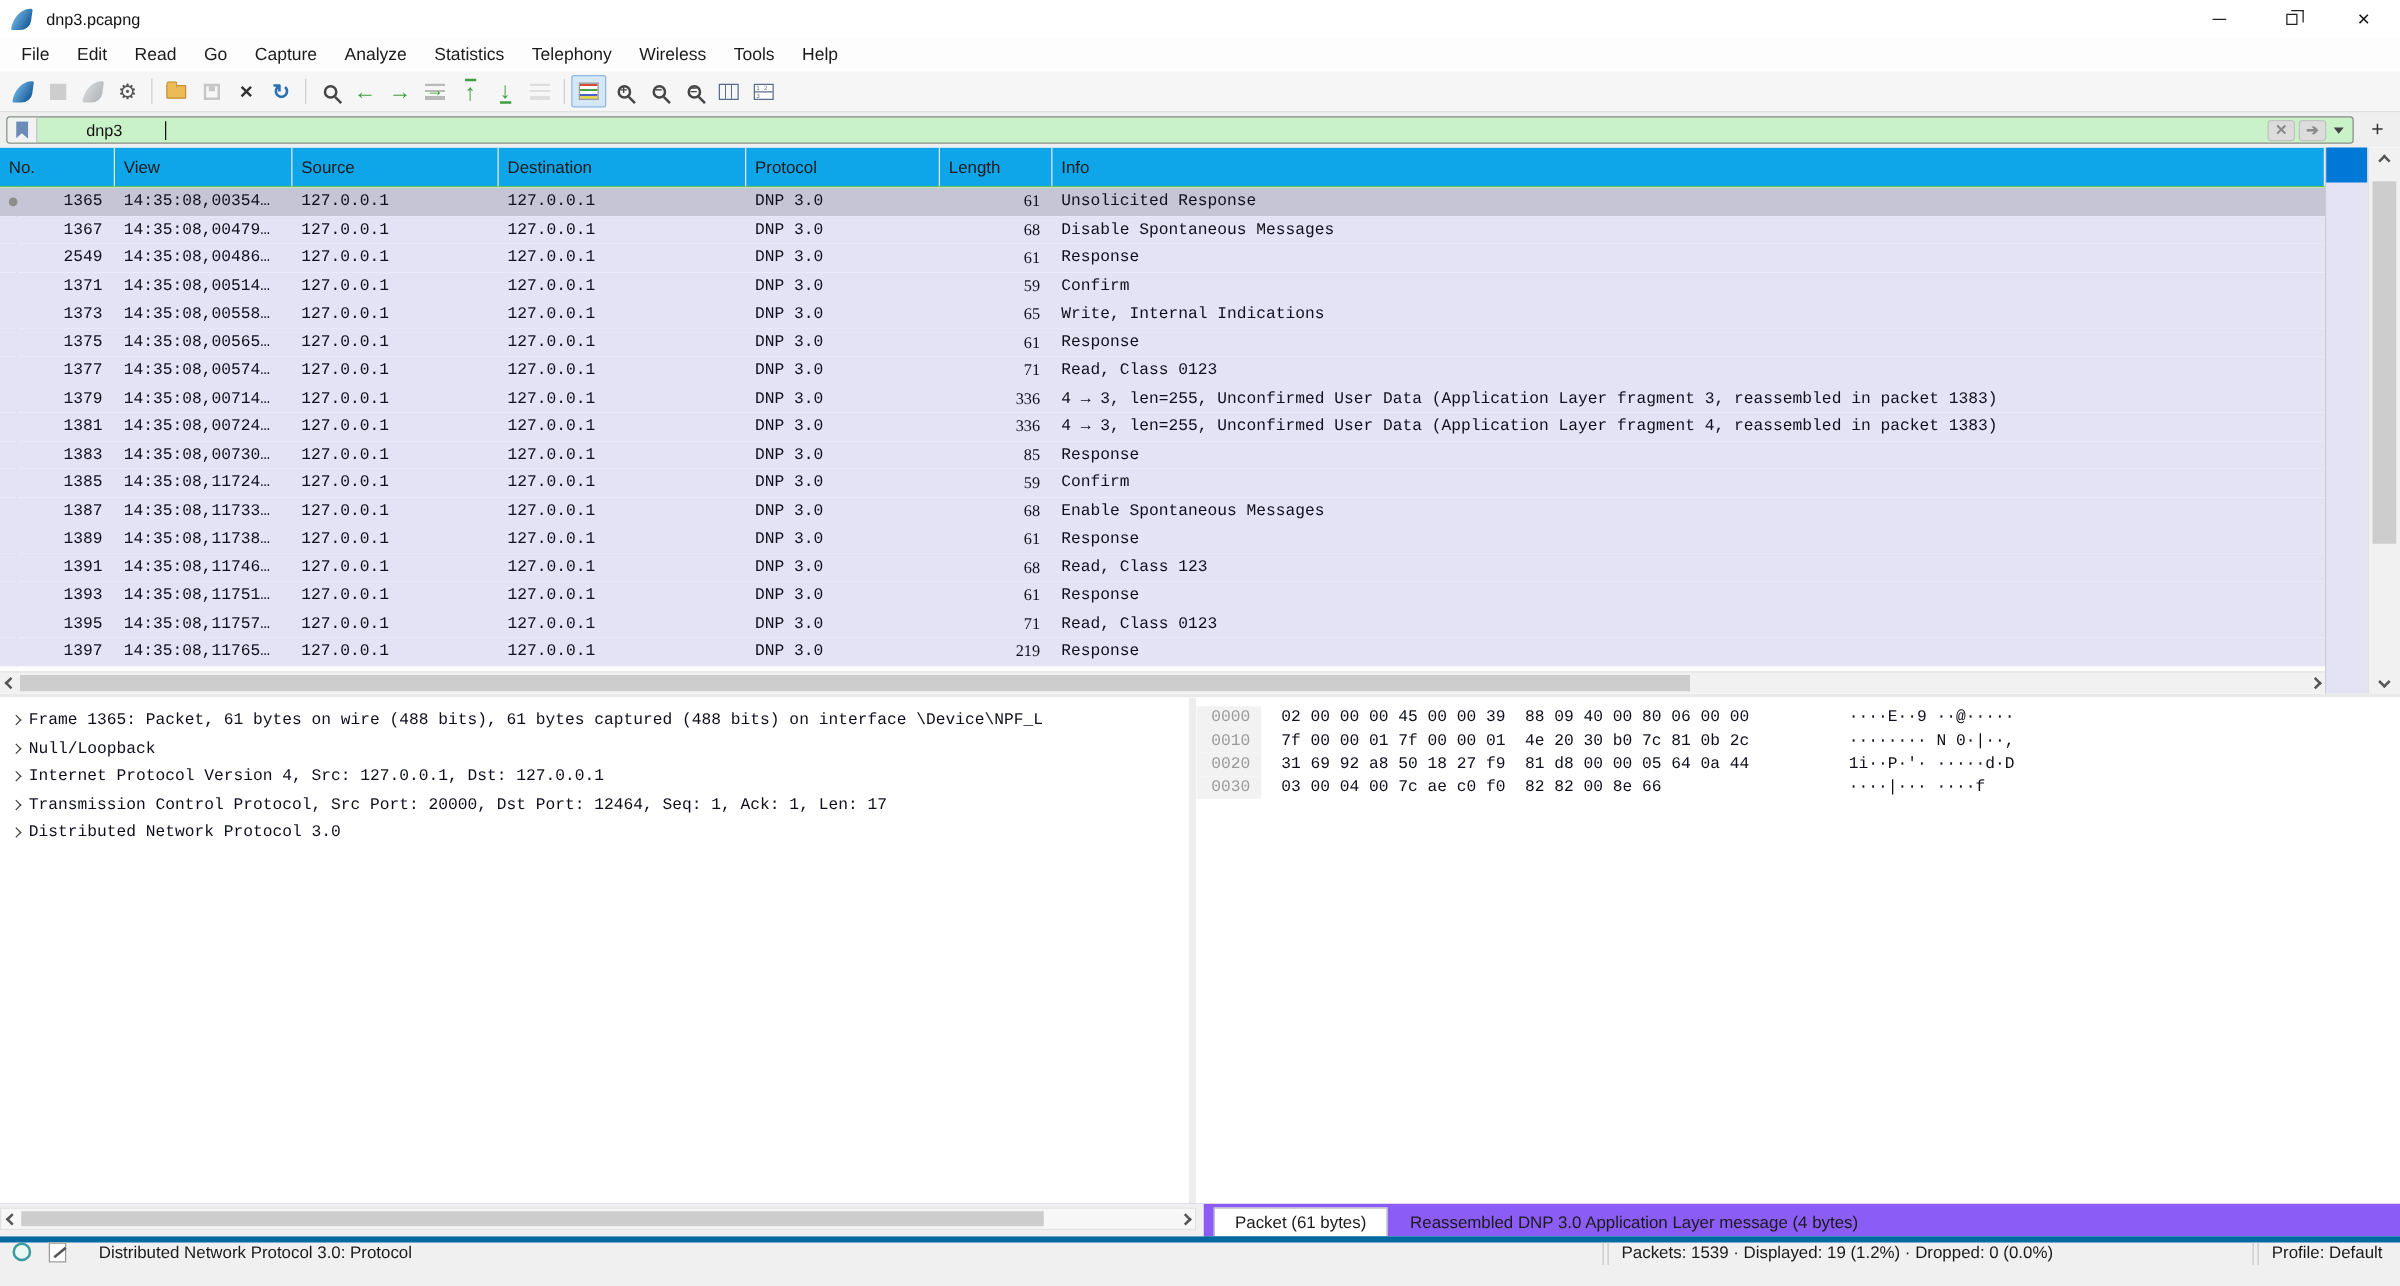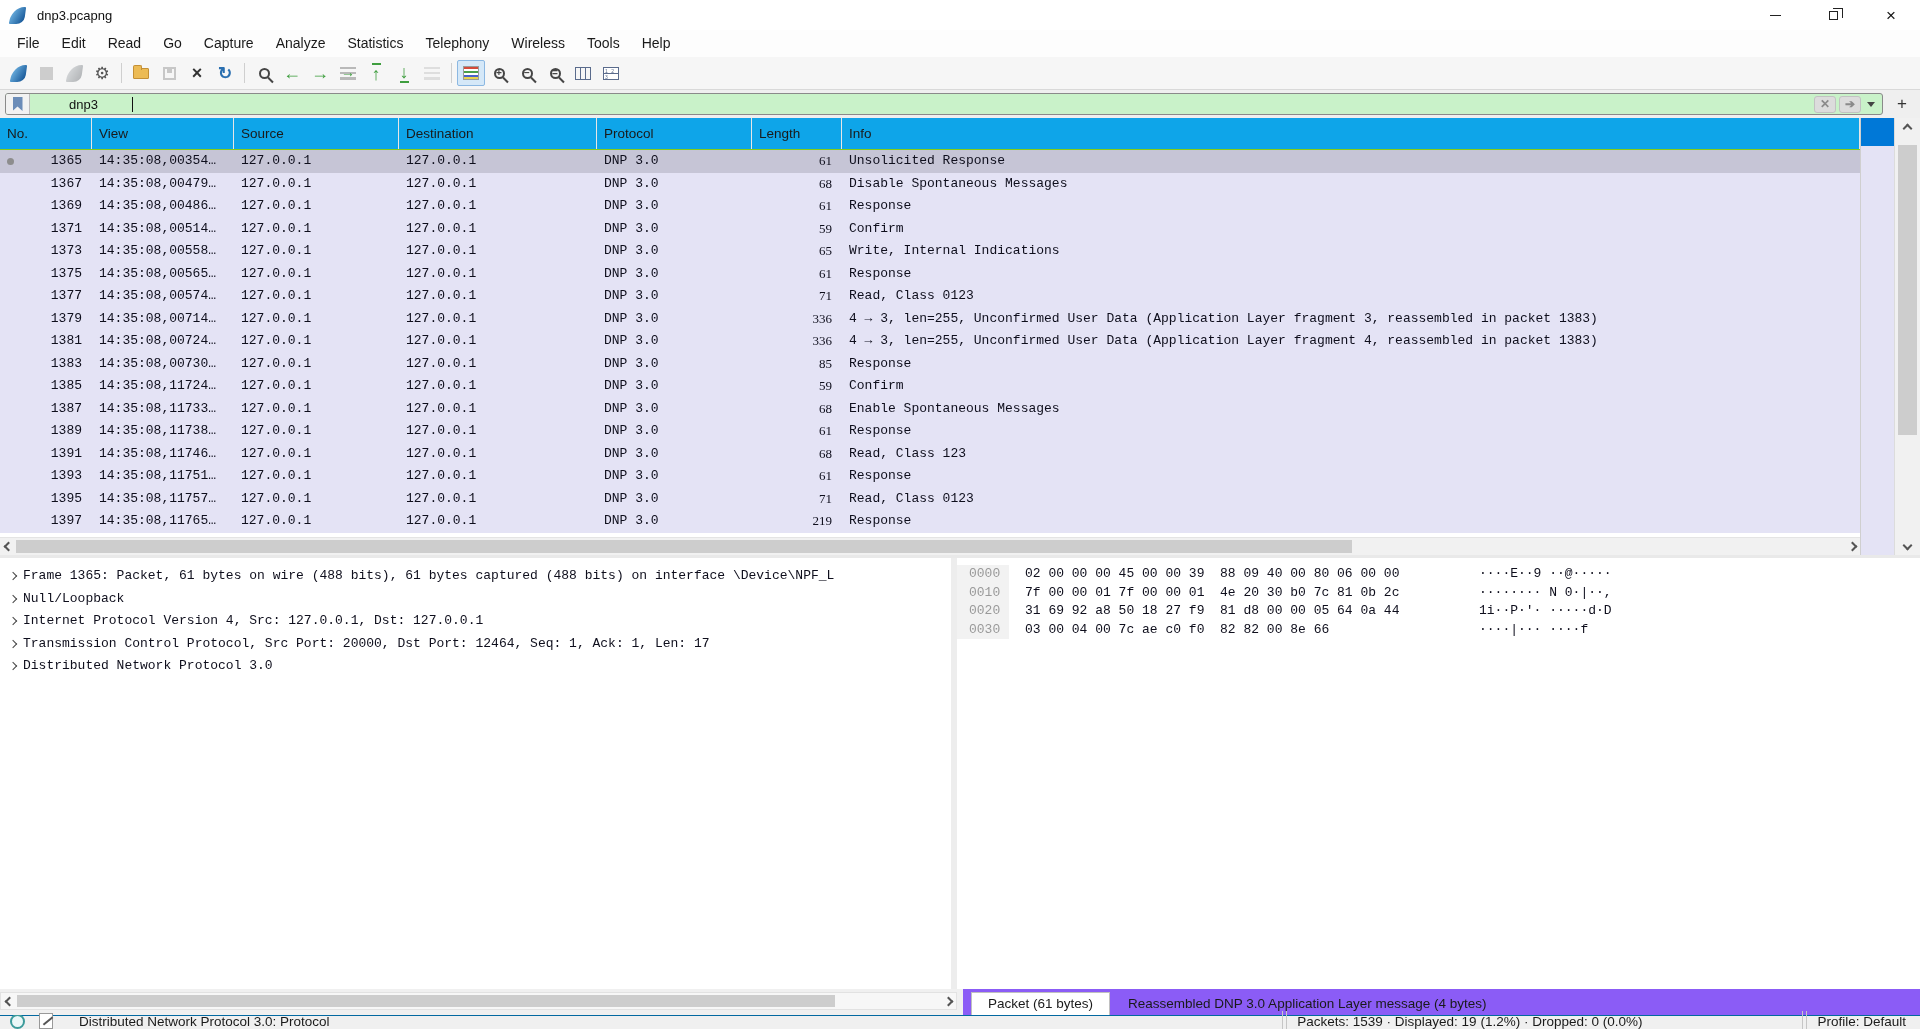--- a/index.html
+++ b/index.html
@@ -132,22 +132,22 @@
   
   .tabrow { height:26px; background:#8b5cf6; display:flex; flex:0 0 auto; }
   .tr-left { width:963px; flex:0 0 auto; position:relative; background:#f0f0f0; }
   .dt-hscroll { position:absolute; left:0; right:6px; top:3px; height:18px; background:#f7f7f7;
                 border:1px solid #e2e2e2; }
   .tabs { flex:1; display:flex; align-items:flex-end; padding-left:8px; gap:2px; }
   .tab { font-size:13.5px; color:#1a1a1a; padding:3px 16px 4px 16px; }
   .tab.active { background:#fff; border:1px solid #c0c0c0; border-bottom:none; }
 
   
-  .statusbar { height:14px; background:#f0f0f0; border-top:1px solid #0369a1; display:flex;
-               align-items:flex-end; font-size:13.5px; color:#1a1a1a; flex:0 0 auto; }
+  .statusbar { height:40px; background:#f0f0f0; border-top:5px solid #0369a1; display:flex;
+               align-items:flex-start; font-size:13.5px; color:#1a1a1a; flex:0 0 auto; }
   .expert-icon { width:15px; height:15px; border-radius:50%; border:2px solid #3c9b9b; background:#eaf7f7; margin-left:10px; }
   .comment-icon { width:14px; height:16px; background:#fff; border:1px solid #999; margin-left:14px; position:relative; }
   .comment-icon::after { content:""; position:absolute; left:2px; top:6px; width:12px; height:2px;
                          background:#555; transform:rotate(-40deg); }
   .sb-field { margin-left:26px; }
   .sb-spacer { flex:1; }
   .sb-sep { width:5px; height:18px; border-left:1px solid #c6c6c6; border-right:1px solid #c6c6c6; margin:0 10px; }
   .sb-packets { white-space:nowrap; }
   .sb-gap { width:150px; }
   .sb-profile { margin-right:14px; white-space:nowrap; }
@@ -307,21 +307,21 @@
           <div class="pl-row">
             <div class="c-no">1367</div>
             <div class="c-t">14:35:08,00479…</div>
             <div class="c-s">127.0.0.1</div>
             <div class="c-d">127.0.0.1</div>
             <div class="c-p">DNP 3.0</div>
             <div class="c-l">68</div>
             <div class="c-i">Disable Spontaneous Messages</div>
           </div>
           <div class="pl-row">
-            <div class="c-no">1369</div>
+            <div class="c-no">2549</div>
             <div class="c-t">14:35:08,00486…</div>
             <div class="c-s">127.0.0.1</div>
             <div class="c-d">127.0.0.1</div>
             <div class="c-p">DNP 3.0</div>
             <div class="c-l">61</div>
             <div class="c-i">Response</div>
           </div>
           <div class="pl-row">
             <div class="c-no">1371</div>
             <div class="c-t">14:35:08,00514…</div>

